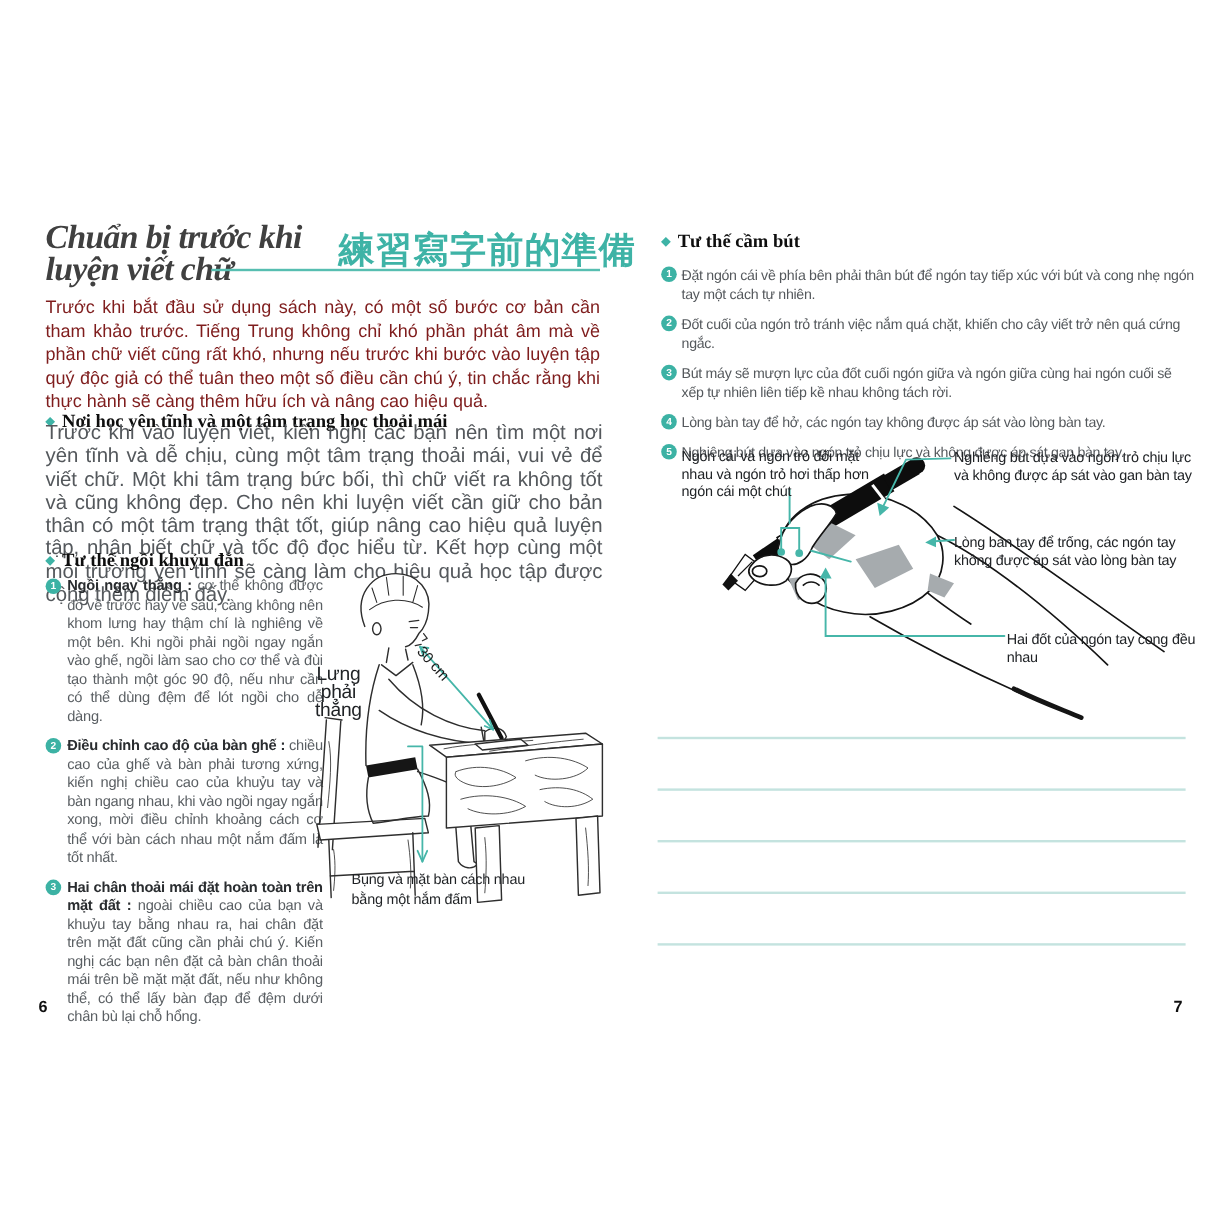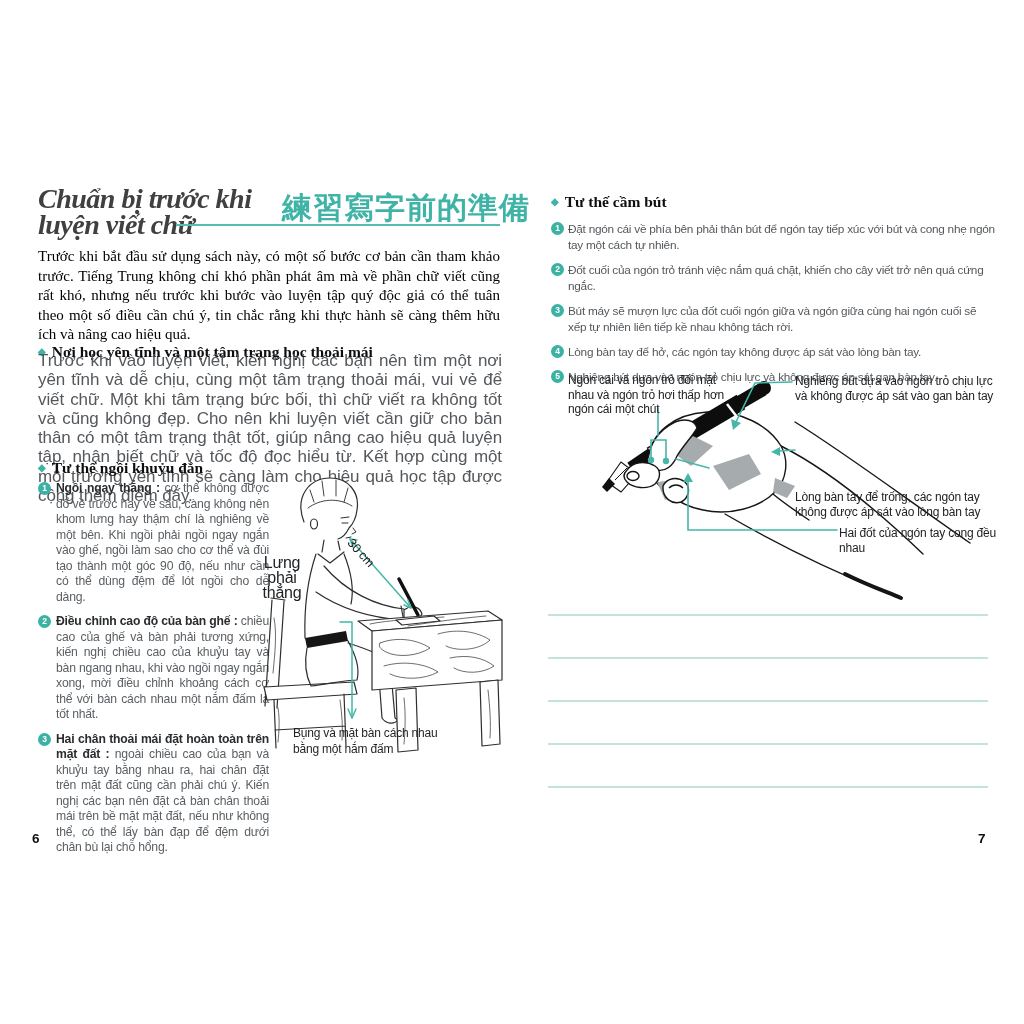--- a/index.html
+++ b/index.html
@@ -9,22 +9,22 @@
 
   
   .title-vi{left:38px;top:186px;width:240px;font-family:"Liberation Serif",serif;
             font-style:italic;font-weight:bold;font-size:28px;line-height:26px;
             color:#404040;letter-spacing:-0.5px;}
   .title-zh{left:262px;top:188px;font-family:"Liberation Serif",serif;font-weight:bold;
             font-size:30px;color:#3eb3a6;letter-spacing:1px;white-space:nowrap;margin-left:20px;}
   .title-rule{left:176px;top:224px;width:324px;height:2px;background:#57beb1;}
 
   
-  .intro{left:38px;top:247px;width:462px;font-family:Liberation Serif, serif;
-         font-size:15px;line-height:19.5px;color:#000000;text-align:justify;}
+  .intro{left:38px;top:247px;width:462px;font-family:Liberation Sans, sans-serif;
+         font-size:15px;line-height:19.5px;color:#7f1d1d;text-align:justify;}
   .sec-head{font-family:"Liberation Serif",serif;font-weight:bold;font-size:15.5px;
             color:#0e0e0e;white-space:nowrap;}
   .sec-head .bullet{color:#3eb3a6;font-size:10px;margin-right:6px;vertical-align:2px;}
   .sec1-head{left:38px;top:343px;}
   .sec1-body{left:38px;top:351px;width:464px;font-size:17px;line-height:19.3px;
              color:#54585c;text-align:justify;letter-spacing:-0.1px;}
   .sec2-head{left:38px;top:459px;}
 
   .nlist{left:38px;top:481px;width:231px;}
   .nitem{position:relative;padding-left:18px;margin-bottom:9px;text-align:justify;
@@ -228,21 +228,21 @@
 
   <div class="abs fig-label" style="left:795px;top:374px;">
     <div>Nghiêng bút dựa vào ngón trỏ chịu lực</div>
     <div>và không được áp sát vào gan bàn tay</div>
   </div>
   <div class="abs fig-label" style="left:568px;top:373px;">
     <div>Ngón cái và ngón trỏ đối mặt</div>
     <div>nhau và ngón trỏ hơi thấp hơn</div>
     <div>ngón cái một chút</div>
   </div>
-  <div class="abs fig-label" style="left:795px;top:445px;margin-top:45px;">
+  <div class="abs fig-label" style="left:795px;top:445px;">
     <div>Lòng bàn tay để trống, các ngón tay</div>
     <div>không được áp sát vào lòng bàn tay</div>
   </div>
   <div class="abs fig-label" style="left:839px;top:526px;">
     <div>Hai đốt của ngón tay cong đều</div>
     <div>nhau</div>
   </div>
 
   <div class="abs ruled" style="top:614px;"></div>
   <div class="abs ruled" style="top:657px;"></div>

